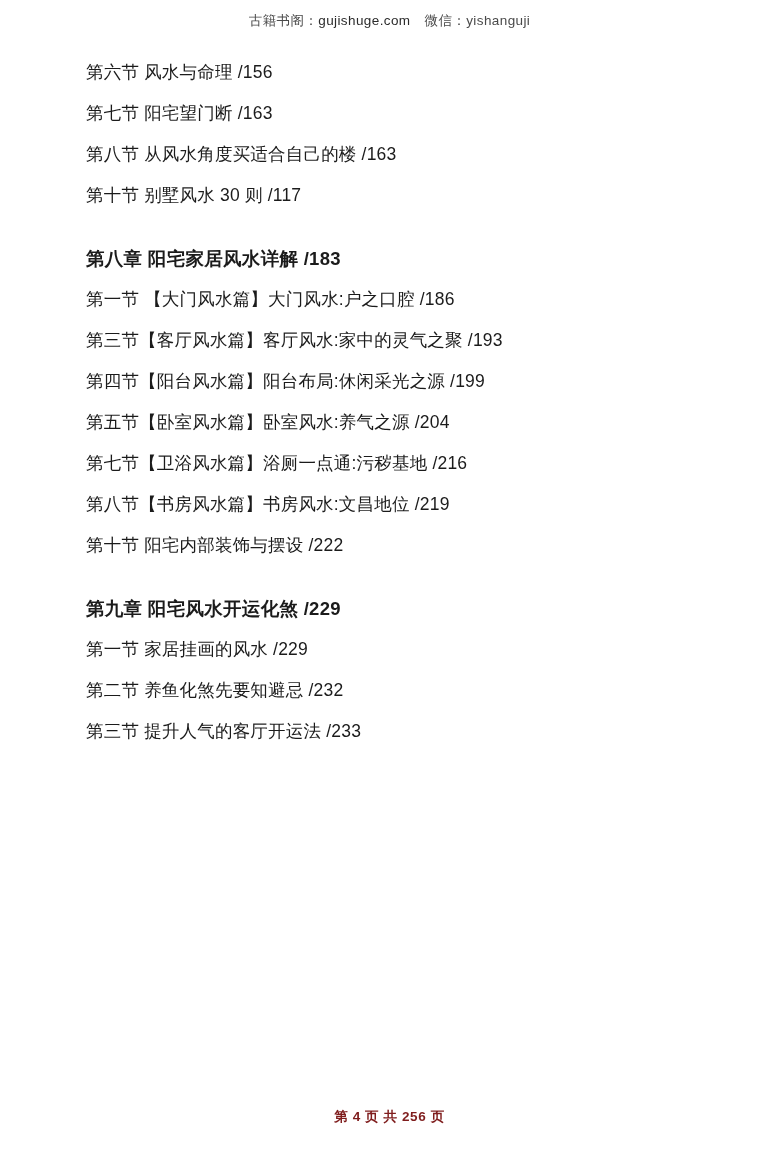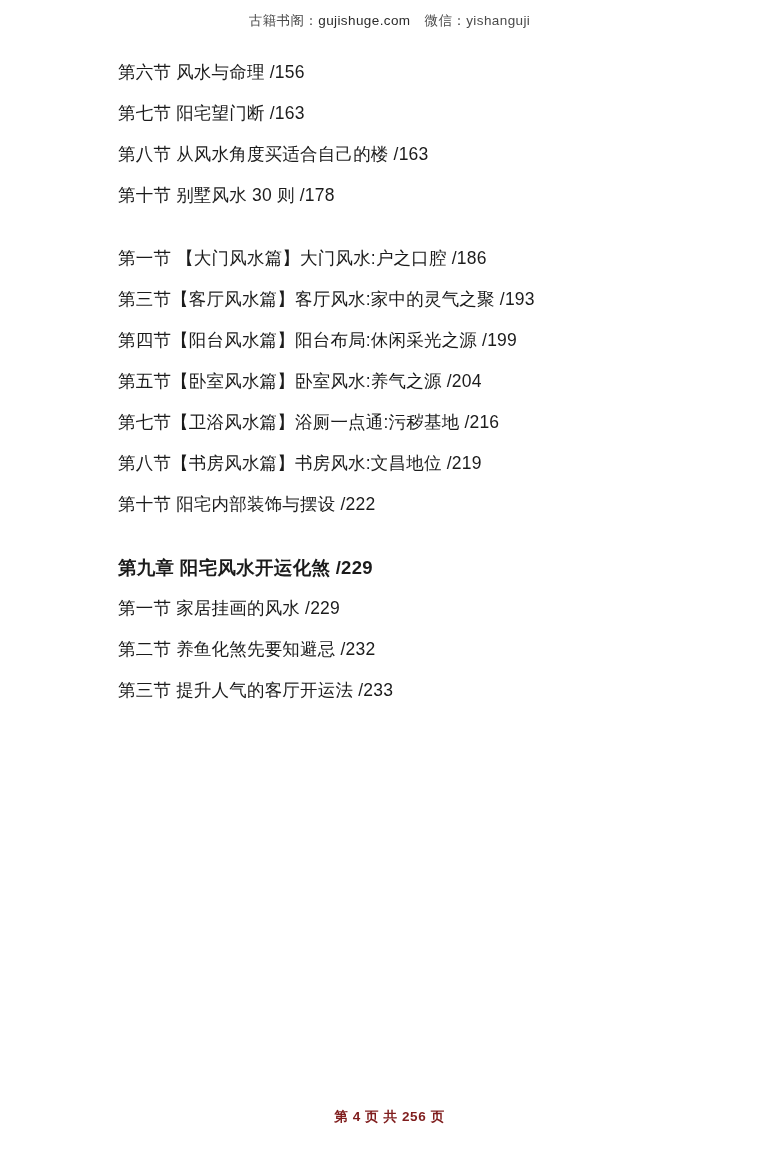--- a/index.html
+++ b/index.html
@@ -44,21 +44,21 @@
   }
 
   
   .toc {
     position: absolute;
     top: 52px;
     left: 0;
     width: 779px;
   }
   .entry {
-    padding: 0 0 0 118px;
+    padding: 0 0 0 86px;
     font-size: 17.5px;
     line-height: 41px;
     white-space: nowrap;
     color: #1b1b1b;
     letter-spacing: 0.2px;
   }
   .entry.chapter {
     font-weight: bold;
     font-size: 18.5px;
     letter-spacing: 0.3px;
@@ -86,22 +86,23 @@
 <div class="page">
 
   <div class="watermark">
     <span class="wm-seg">古籍书阁：</span><span class="wm-site">gujishuge.com</span><span class="wm-gap"></span><span class="wm-seg">微信：</span><span class="wm-seg">yishanguji</span>
   </div>
 
   <div class="toc">
       <div class="entry">第六节 风水与命理 /156</div>
       <div class="entry">第七节 阳宅望门断 /163</div>
       <div class="entry">第八节 从风水角度买适合自己的楼 /163</div>
-      <div class="entry">第十节 别墅风水 30 则 /178</div>
+      <div class="entry">第十节 别墅风水 30 则 /117</div>
       <div class="gap-block"></div>
+      <div class="entry chapter">第八章 阳宅家居风水详解 /183</div>
       <div class="entry">第一节 【大门风水篇】大门风水:户之口腔 /186</div>
       <div class="entry">第三节【客厅风水篇】客厅风水:家中的灵气之聚 /193</div>
       <div class="entry">第四节【阳台风水篇】阳台布局:休闲采光之源 /199</div>
       <div class="entry">第五节【卧室风水篇】卧室风水:养气之源 /204</div>
       <div class="entry">第七节【卫浴风水篇】浴厕一点通:污秽基地 /216</div>
       <div class="entry">第八节【书房风水篇】书房风水:文昌地位 /219</div>
       <div class="entry">第十节 阳宅内部装饰与摆设 /222</div>
       <div class="gap-block"></div>
       <div class="entry chapter">第九章 阳宅风水开运化煞 /229</div>
       <div class="entry">第一节 家居挂画的风水 /229</div>

